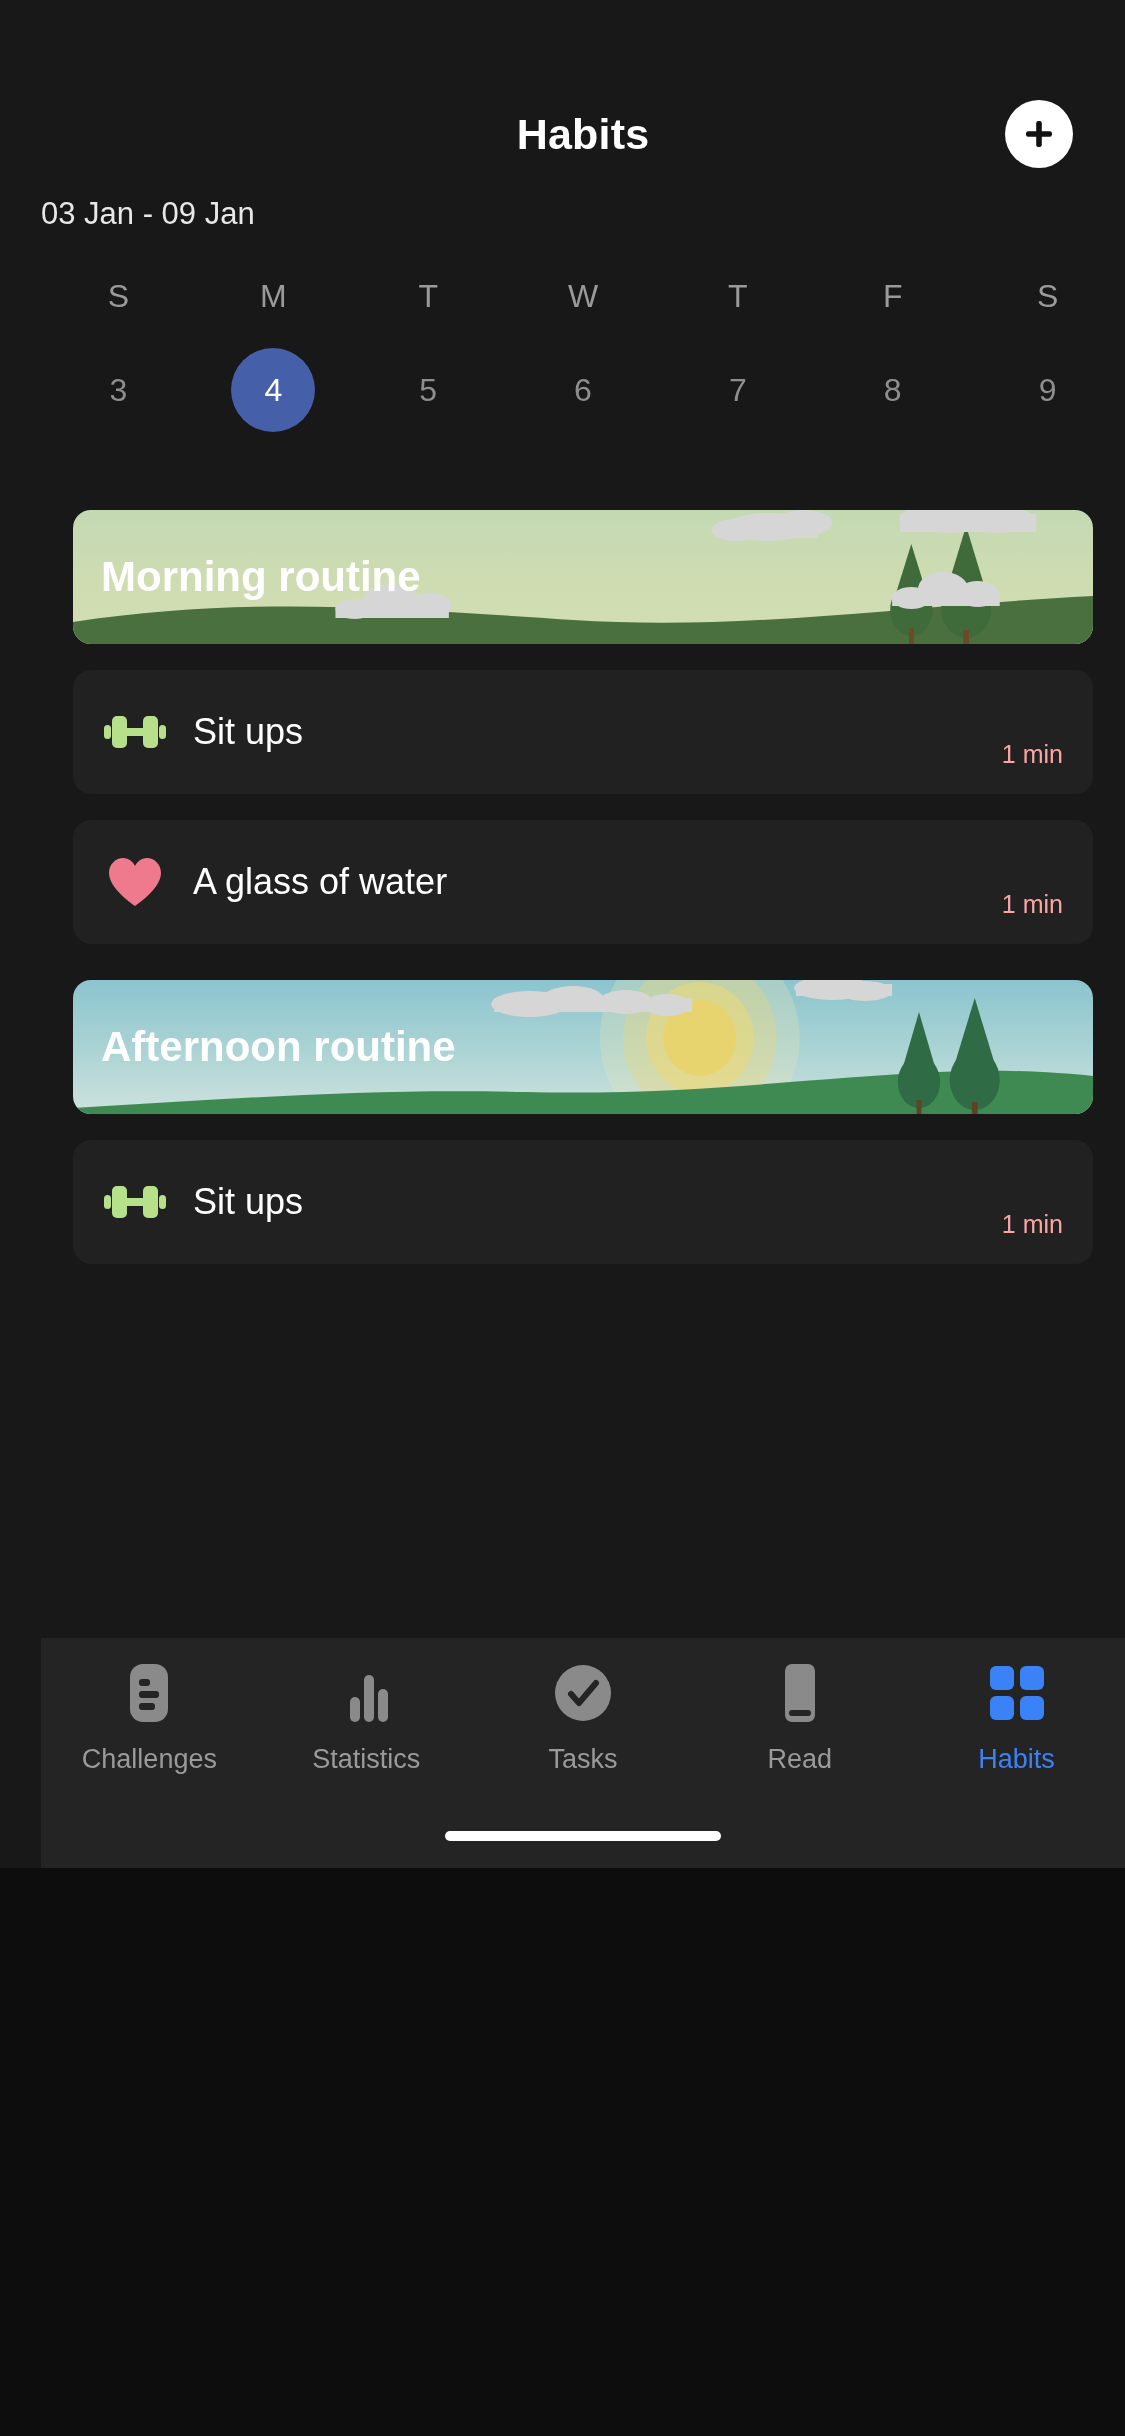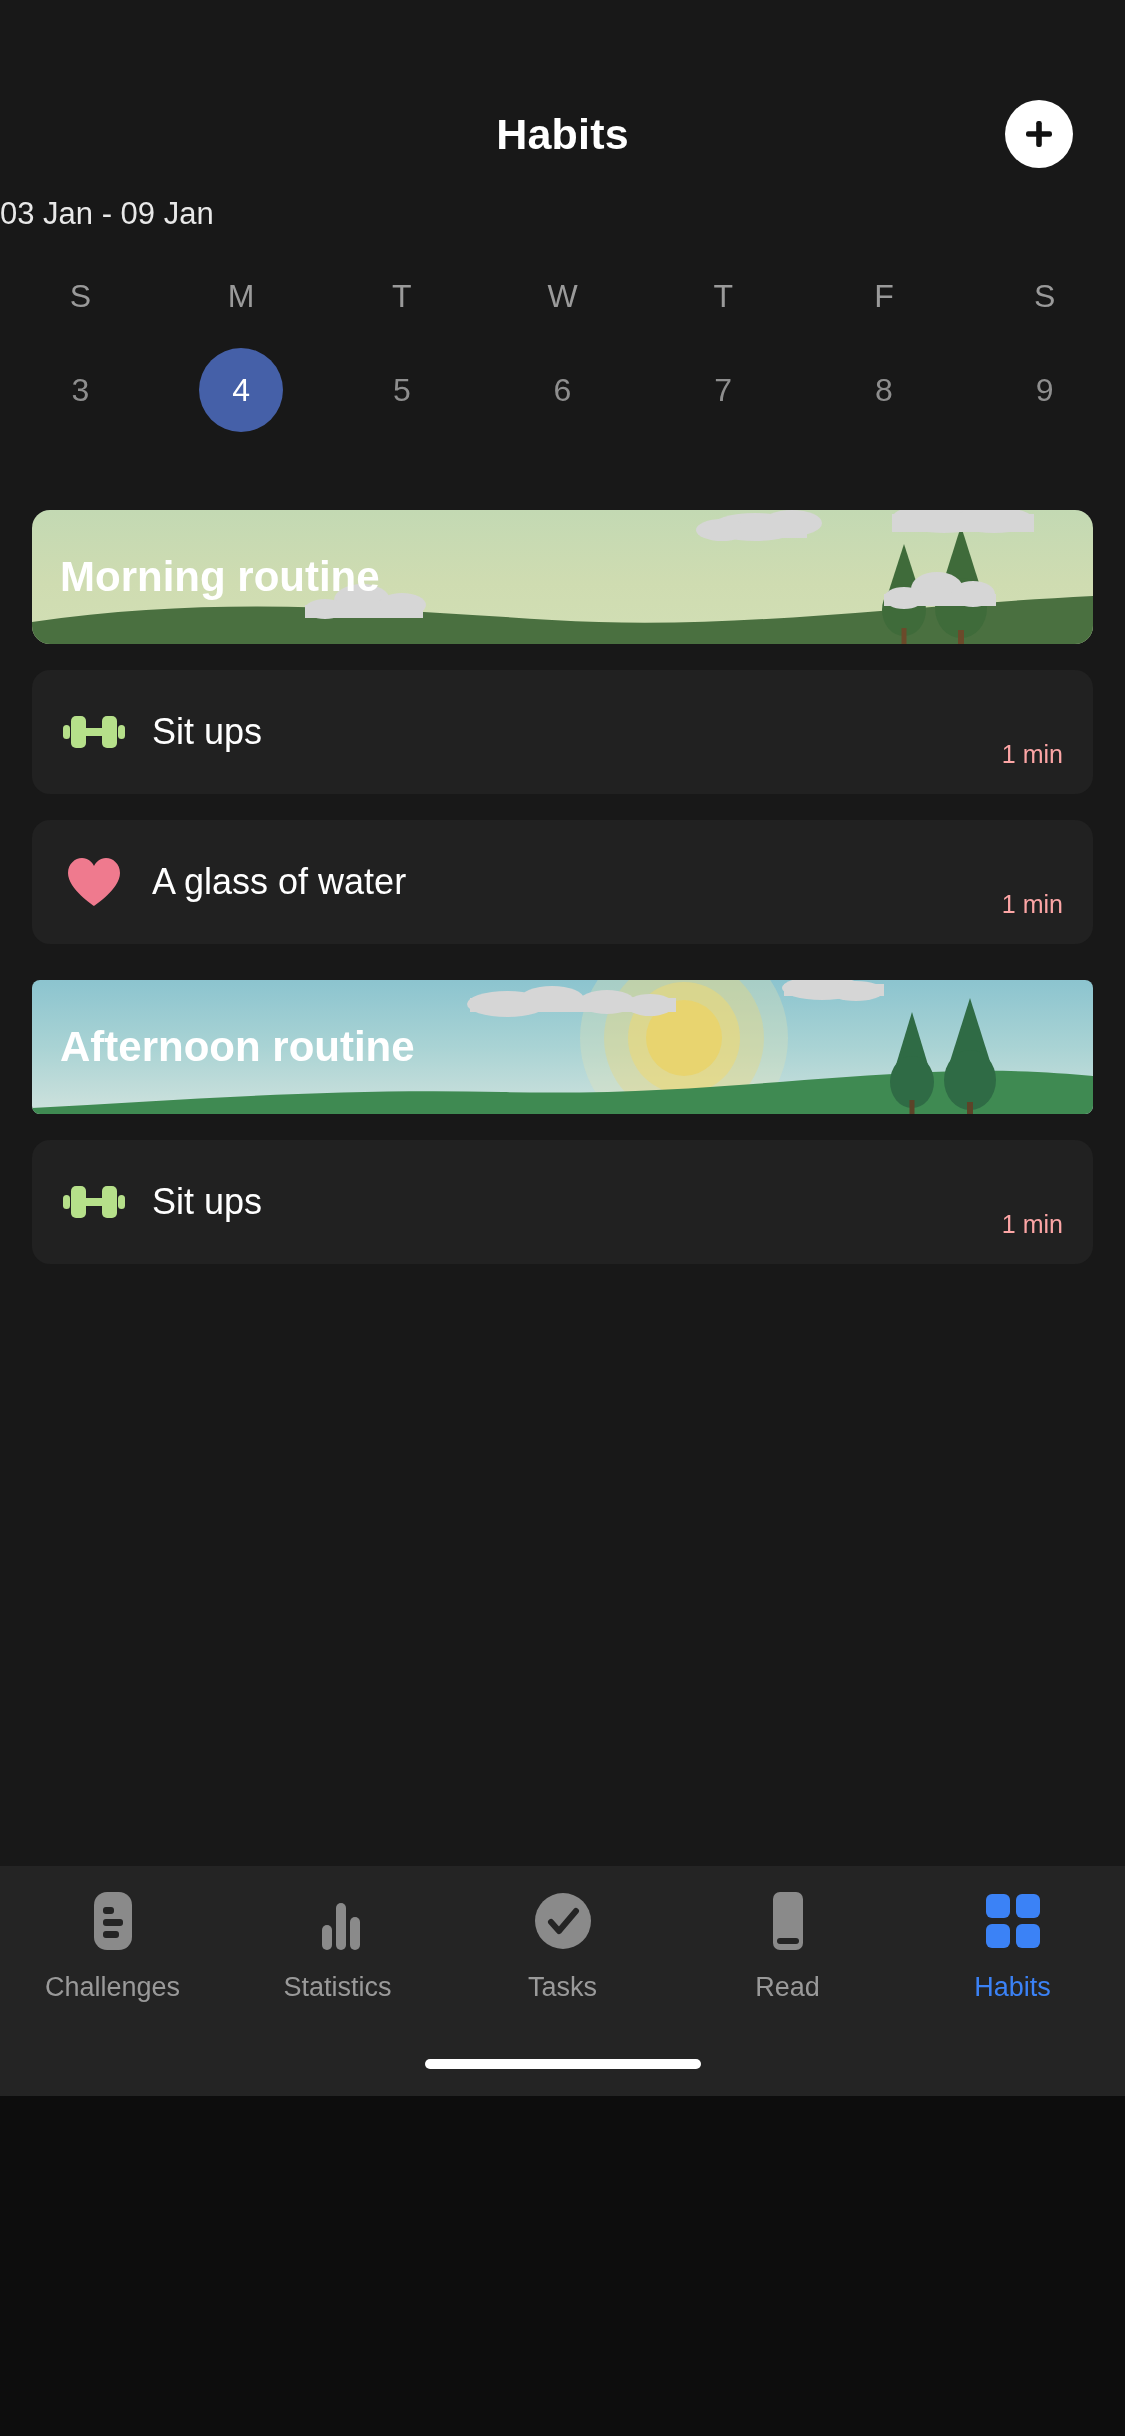--- a/index.html
+++ b/index.html
@@ -4,23 +4,23 @@
 <style>
   * { margin:0; padding:0; box-sizing:border-box; }
   html, body {
     width:1125px; height:2436px;
     background:#0d0d0d;
     font-family:"Liberation Sans", sans-serif;
     overflow:hidden;
   }
   #app {
     position:relative;
-    width:1125px; height:2096px;
+    width:1125px; height:1868px;
     background:#181818;
-    display:flex; flex-direction:column;
+    display:flex; flex-direction:column;padding-left:41px;
   }
 
   
   .status-spacer { height:86px; flex:none; }
 
   
   .header {
     position:relative; height:96px; flex:none;
     display:flex; align-items:center; justify-content:center;
   }
@@ -66,21 +66,21 @@
 
   
   .content { flex:none; padding:0 32px; margin-top:78px; }
 
   
   .banner {
     position:relative; height:134px; border-radius:18px;
     overflow:hidden; margin-bottom:26px;
   }
   .banner-morning { background:linear-gradient(180deg,#c3d9b3 0%,#cfdcb1 55%,#d2dfb5 100%); }
-  .banner-afternoon { background:linear-gradient(180deg,#8cc4cf 0%,#a9d3d4 50%,#cfe2dd 100%);border-radius:8px; }
+  .banner-afternoon { background:linear-gradient(180deg,#8cc4cf 0%,#a9d3d4 50%,#cfe2dd 100%); }
   .banner svg { position:absolute; inset:0; width:100%; height:100%; display:block; }
   .banner-title {
     position:absolute; left:28px; top:50%; transform:translateY(-50%);
     font-size:42px; font-weight:bold; color:#ffffff; z-index:4;
     white-space:nowrap;
   }
 
   
   .habit {
     height:124px; background:#212121; border-radius:18px;

